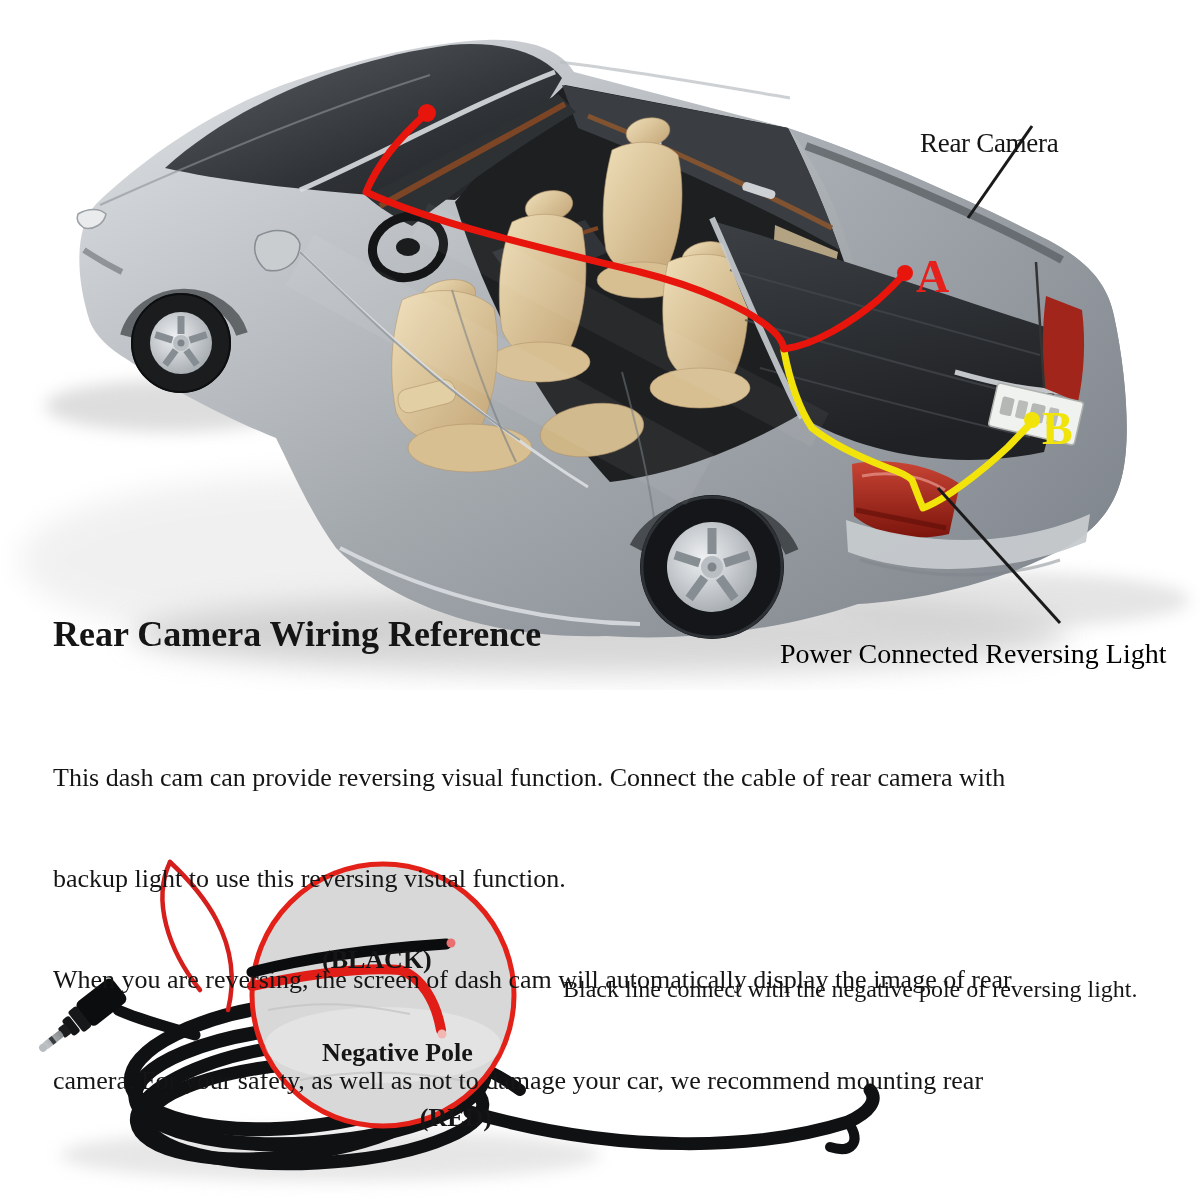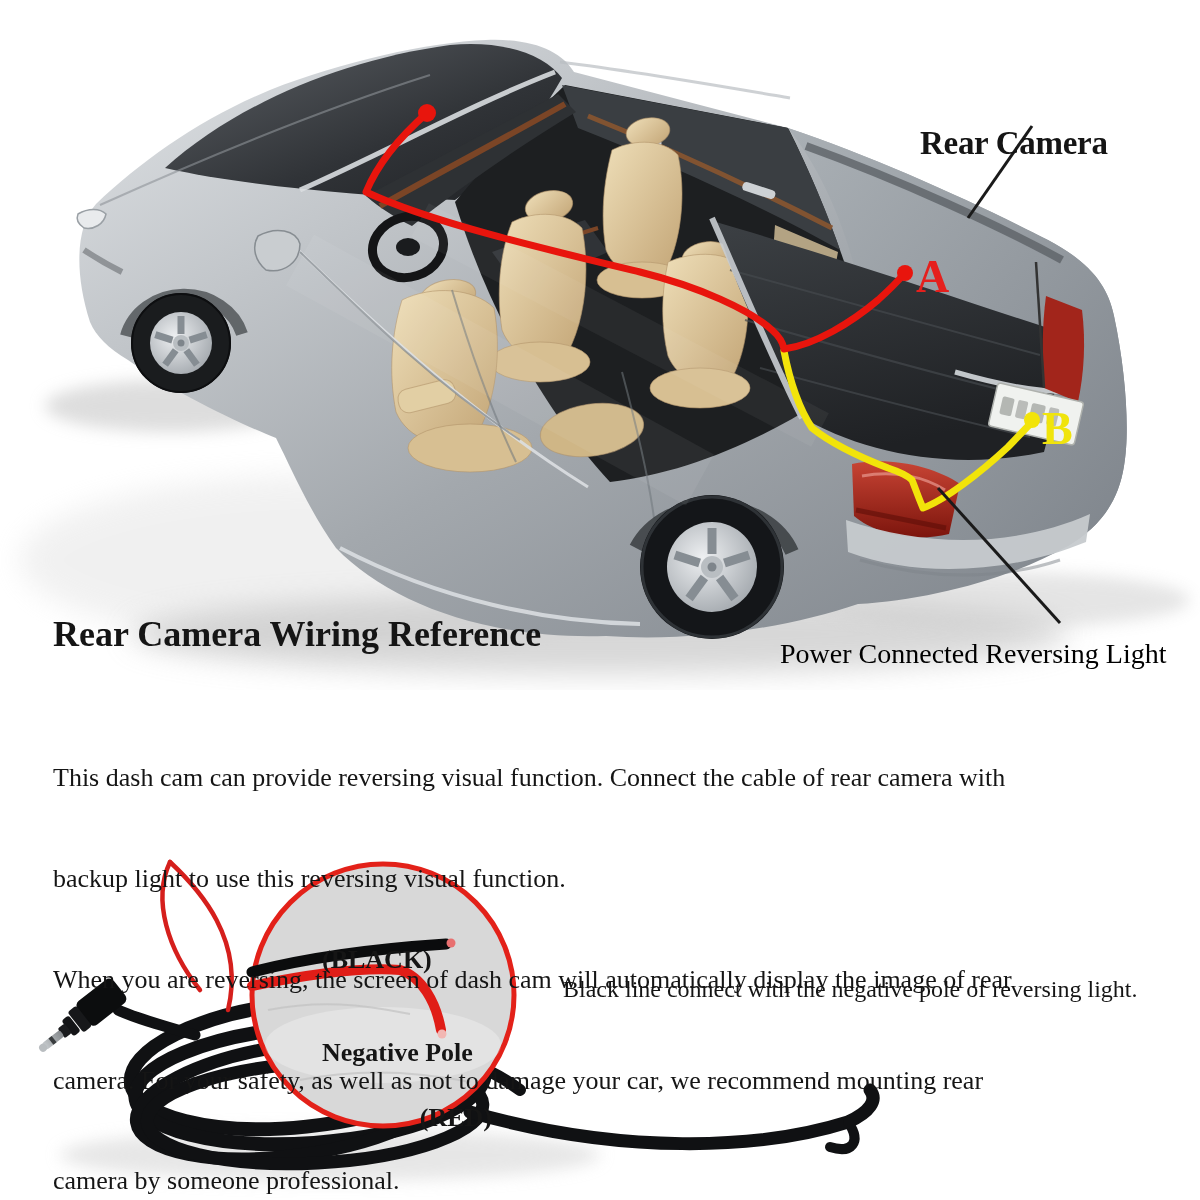--- a/index.html
+++ b/index.html
@@ -1,20 +1,20 @@
 <!DOCTYPE html>
 <html><head>
 <meta charset="utf-8">
 <style>
   html,body{margin:0;padding:0;background:#fff;}
   #stage{position:relative;width:1200px;height:1200px;background:#ffffff;overflow:hidden;
          font-family:"Liberation Serif", serif;color:#151515;}
   #stage svg{position:absolute;display:block;}
   .txt{position:absolute;white-space:pre;}
-  #install-label{left:920px;top:58px;font-size:33px;line-height:34px;font-weight:bold;letter-spacing:-0.3px;}
+  #install-label{left:920px;top:58px;font-size:27px;line-height:34px;font-weight:normal;letter-spacing:-0.3px;}
   #marker-a{left:916px;top:250px;font-size:46px;font-weight:bold;color:#e5201d;}
   #marker-b{left:1042px;top:402px;font-size:46px;font-weight:bold;color:#f0e40c;}
   #power-label{left:780px;top:638px;font-size:28px;color:#000000;}
   #ref-title-1{left:53px;top:613px;font-size:36px;font-weight:bold;}
   #ref-title-2{left:53px;top:647px;font-size:28px;font-weight:bold;}
   #body-text{left:53px;top:694px;font-size:26px;line-height:33.6px;}
   #body-text div{white-space:nowrap;}
   #black-pole-label{left:322px;top:882px;font-size:26px;line-height:31px;font-weight:bold;}
   #red-pole-label{left:330px;top:1040px;width:162px;text-align:right;font-size:26px;line-height:31px;font-weight:bold;}
   #note-red{left:563px;top:940px;font-size:21px;}
@@ -287,21 +287,20 @@
 
 <div class="txt" id="power-label">Power Connected Reversing Light</div>
 
 <div class="txt" id="ref-title-1">Rear Camera Wiring Reference</div>
 
 <div class="txt" id="body-text">
   <div>This dash cam can provide reversing visual function. Connect the cable of rear camera with</div>
   <div>backup light to use this reversing visual function.</div>
   <div>When you are reversing, the screen of dash cam will automatically display the image of rear</div>
   <div>camera. For your safety, as well as not to damage your car, we recommend mounting rear</div>
-  <div>camera by someone professional.</div>
 </div>
 
 <div class="txt" id="black-pole-label">
   <div>(BLACK)</div>
   <div>Negative Pole</div>
 </div>
 
 <div class="txt" id="red-pole-label">
   <div>(RED)</div>
   <div>Positive Pole</div>

